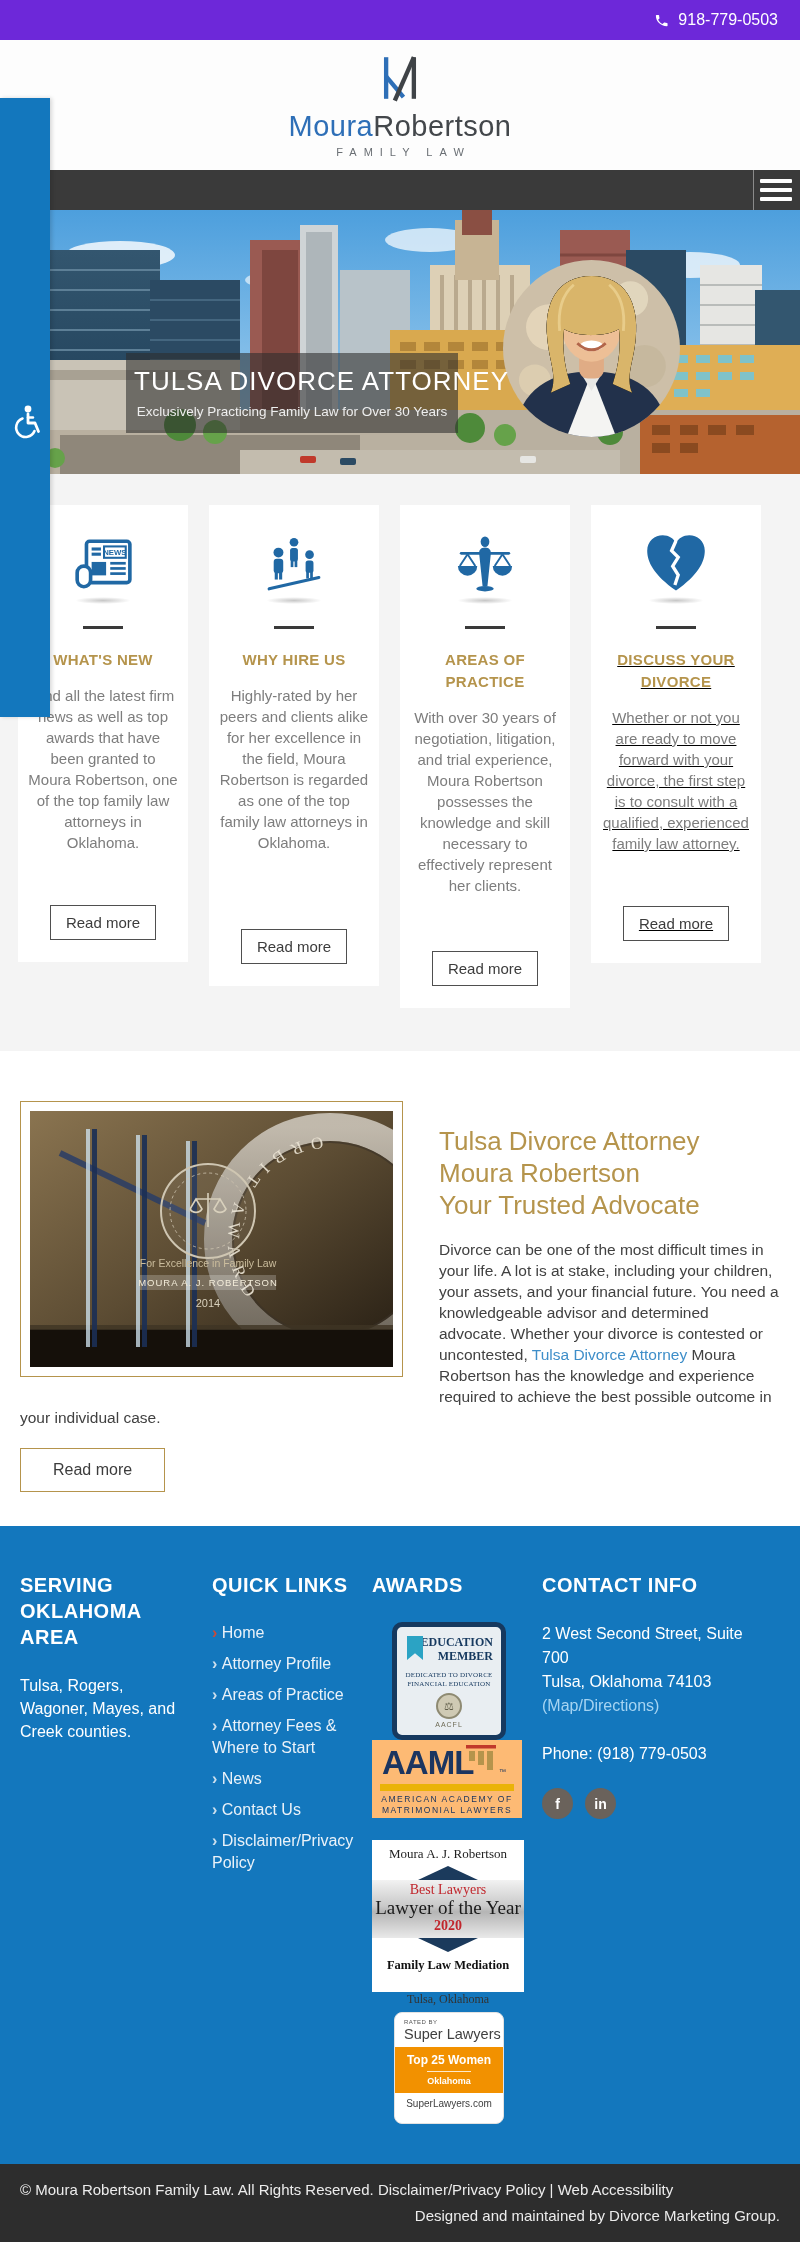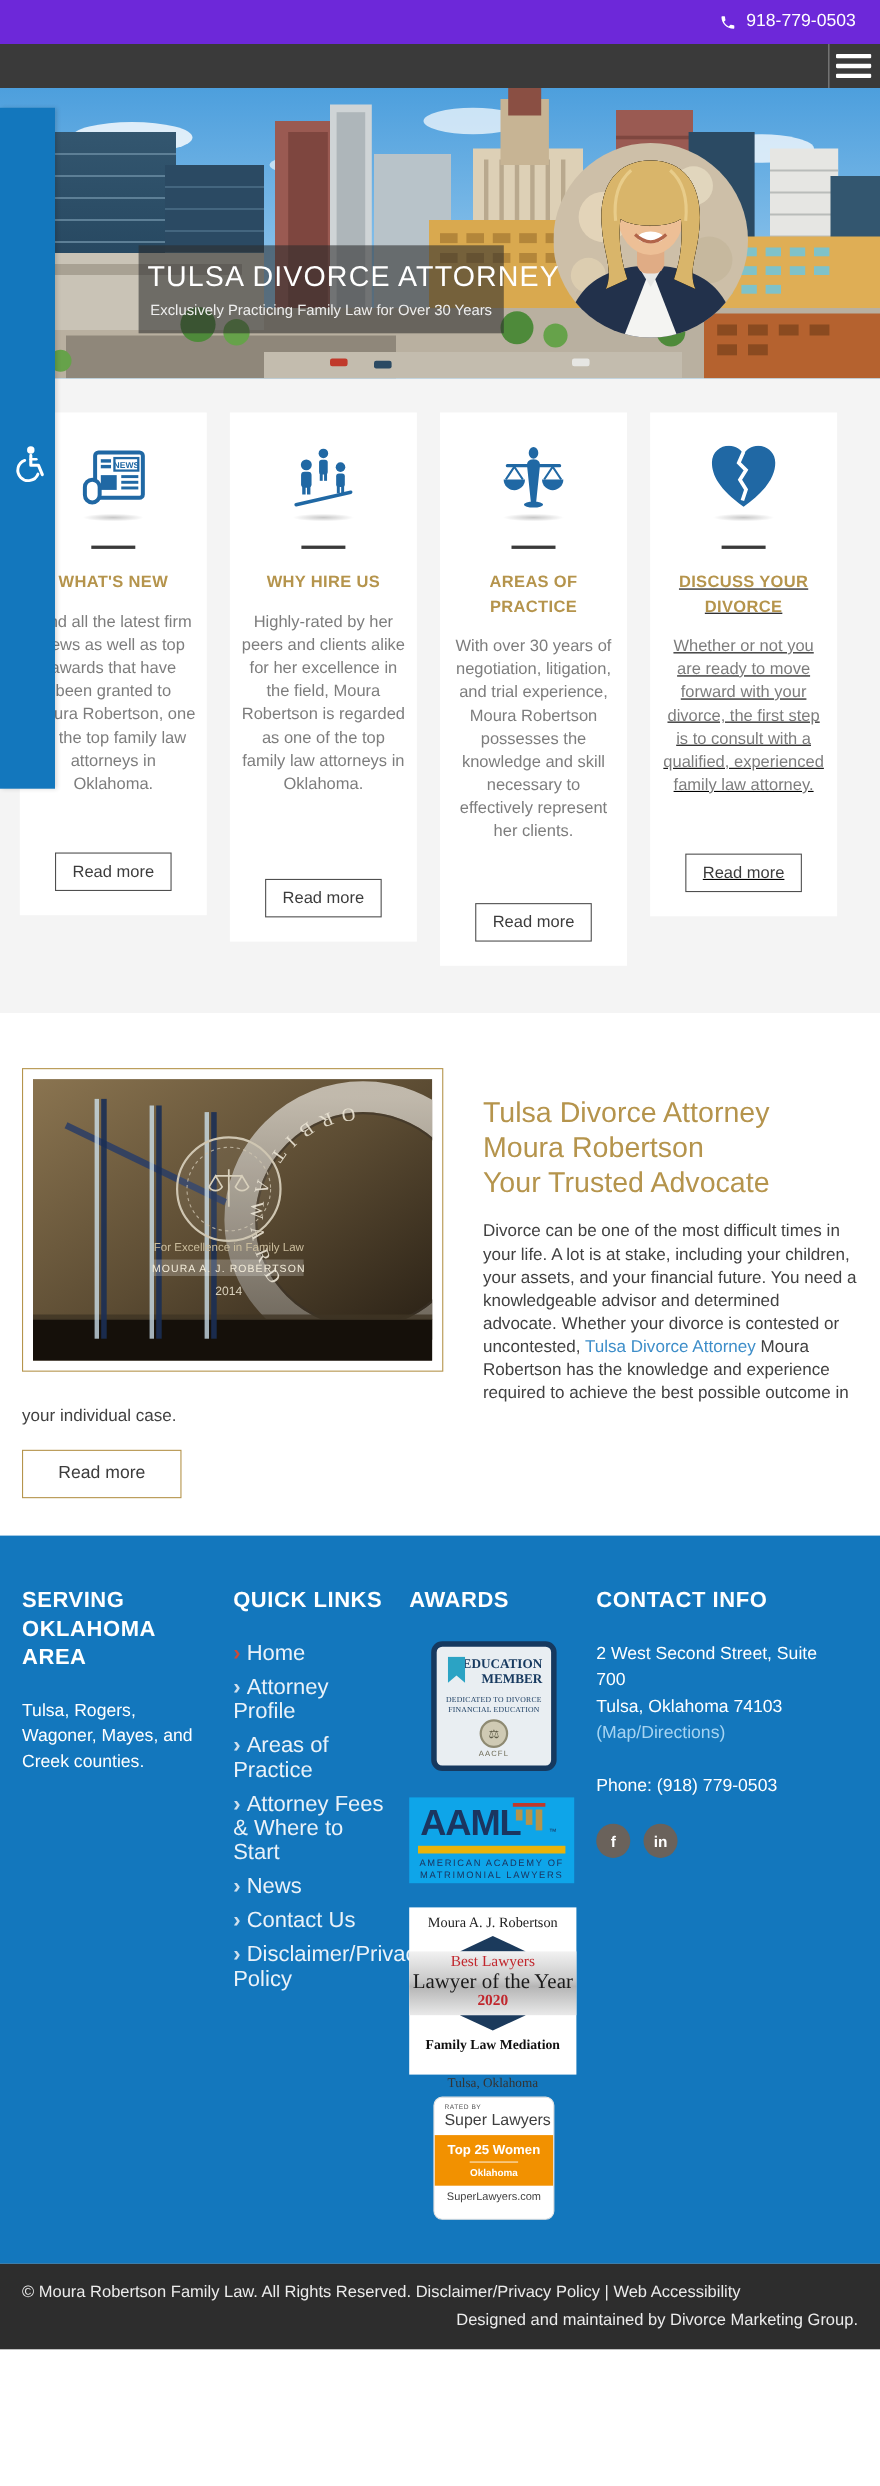--- a/index.html
+++ b/index.html
@@ -58,40 +58,40 @@
   .intro p { color:#414141; font-size:15.5px; line-height:21px; }
   .intro p a { color:#3e8ec9; text-decoration:none; }
   .readmore-gold { display:inline-block; margin-top:20px; padding:12px 32px; border:1px solid #b5944c; background:#fff; color:#3c3c3c; font-size:16px; cursor:pointer; text-decoration:none; }
 
   
   .footer { background:#1377bd; color:#fff; padding:46px 20px 40px; display:grid; grid-template-columns:172px 158px 192px 1fr; }
   .footer h4 { font-size:20px; line-height:26px; font-weight:bold; letter-spacing:.5px; margin-bottom:24px; }
   .f-col2 { padding-left:20px; }
   .f-col3 { padding-left:22px; }
   .f-serving p { font-size:16px; line-height:23px; }
-  .quick-links li { list-style:none; font-size:20px; line-height:22px; margin-bottom:9px; cursor:pointer; }
+  .quick-links li { list-style:none; font-size:16px; line-height:22px; margin-bottom:9px; cursor:pointer; }
   .quick-links li::before { content:"\203A\00a0"; font-weight:bold; color:#cfe0ee; }
   .quick-links li.active::before { color:#cc4a38; }
   .quick-links li a { color:#eaf2f9; text-decoration:none; }
   .badge { cursor:pointer; }
   .contact p { font-size:16px; line-height:24px; max-width:210px; }
   .contact .map-link { color:#a6d4f2; text-decoration:none; }
   .contact .phone-line { margin-top:24px; }
   .socials { display:flex; gap:12px; margin-top:22px; }
   .social-circle { width:31px; height:31px; border-radius:50%; background:#6a625b; color:#fff; display:flex; align-items:center; justify-content:center; font-size:14px; font-weight:bold; cursor:pointer; }
 
   
   .badge-aacfl { width:114px; height:118px; margin-left:20px; background:#e9eef2; border:5px solid #16395f; border-radius:10px; padding:8px 6px 4px; position:relative; color:#16395f; }
   .aacfl-ribbon { position:absolute; left:10px; top:9px; width:16px; height:24px; background:#2ba3c4; clip-path:polygon(0 0,100% 0,100% 100%,50% 72%,0 100%); }
   .aacfl-member { text-align:right; font-family:"Liberation Serif", serif; font-weight:bold; font-size:12px; line-height:14px; padding-right:2px; }
   .aacfl-dedicated { text-align:center; font-family:"Liberation Serif", serif; font-size:7px; line-height:9px; margin-top:8px; letter-spacing:.2px; }
   .aacfl-seal { width:26px; height:26px; margin:4px auto 0; border-radius:50%; border:2px solid #8e8a72; background:#cfcab4; display:flex; align-items:center; justify-content:center; font-size:11px; color:#5c5a46; }
   .aacfl-name { text-align:center; font-size:7px; letter-spacing:1px; margin-top:2px; color:#6d6a55; }
 
-  .badge-aaml { width:150px; height:78px; background:#0ea5e9; margin-top:24px; padding:6px 8px 0; text-align:center; position:relative; }
+  .badge-aaml { width:150px; height:78px; background:#fdba74; padding:6px 8px 0; text-align:center; position:relative; }
   .aaml-title { color:#1b3560; font-weight:bold; font-size:33px; letter-spacing:-1px; line-height:34px; text-align:left; padding-left:2px; }
   .aaml-mark { position:absolute; right:26px; top:5px; width:30px; height:26px; }
   .aaml-tm { position:absolute; right:16px; top:28px; font-size:7px; color:#1b3560; }
   .aaml-sub { color:#1b3560; font-size:8.5px; letter-spacing:1.5px; line-height:11px; margin-top:4px; border-top:7px solid #eab308; padding-top:3px; }
 
   .badge-bl { width:152px; height:152px; background:#fff; margin-top:22px; text-align:center; font-family:"Liberation Serif", serif; position:relative; padding-top:6px; }
   .bl-name { font-size:13px; color:#222; }
   .bl-diamond-up { width:0; height:0; margin:4px auto 0; border-left:30px solid transparent; border-right:30px solid transparent; border-bottom:14px solid #1b3a5c; }
   .bl-band { background:linear-gradient(180deg,#f2f2f2,#c9c9c9 45%,#b5b5b5 55%,#e9e9e9); padding:2px 0 4px; }
   .bl-brand { color:#c1272d; font-size:14px; font-weight:normal; }
@@ -122,20 +122,32 @@
 
   <div class="topbar">
     <a href="#">
       <svg class="phone-svg" viewBox="0 0 24 24">
           <path d="M6.6 10.8c1.5 3 3.9 5.4 6.9 6.9l2.3-2.3c.3-.3.7-.4 1.1-.2 1.2.4 2.5.6 3.8.6.6 0 1 .4 1 1V20c0 .6-.4 1-1 1C10.6 21 3 13.4 3 4c0-.6.4-1 1-1h3.2c.6 0 1 .4 1 1 0 1.3.2 2.6.6 3.8.1.4 0 .8-.2 1.1L6.6 10.8z"></path>
         </svg>
       <span>918-779-0503</span>
     </a>
   </div>
 
+  <div class="header">
+    <div class="logo">
+      <svg width="58" height="52" viewBox="0 0 64 60">
+        <line x1="16" y1="6" x2="16" y2="54" stroke="#2e6fb7" stroke-width="5"></line>
+        <line x1="16" y1="28" x2="36" y2="52" stroke="#2e6fb7" stroke-width="5"></line>
+        <line x1="48" y1="6" x2="48" y2="54" stroke="#3f4347" stroke-width="5"></line>
+        <line x1="48" y1="6" x2="26" y2="56" stroke="#3f4347" stroke-width="5"></line>
+      </svg>
+      <div class="logo-name"><span class="blue">Moura</span><span class="dark">Robertson</span></div>
+      <div class="logo-tagline">FAMILY LAW</div>
+    </div>
+  </div>
 
   <div class="nav">
     <div class="nav-divider"></div>
     <div class="hamburger">
         <span></span>
         <span></span>
         <span></span>
       </div>
   </div>
 

